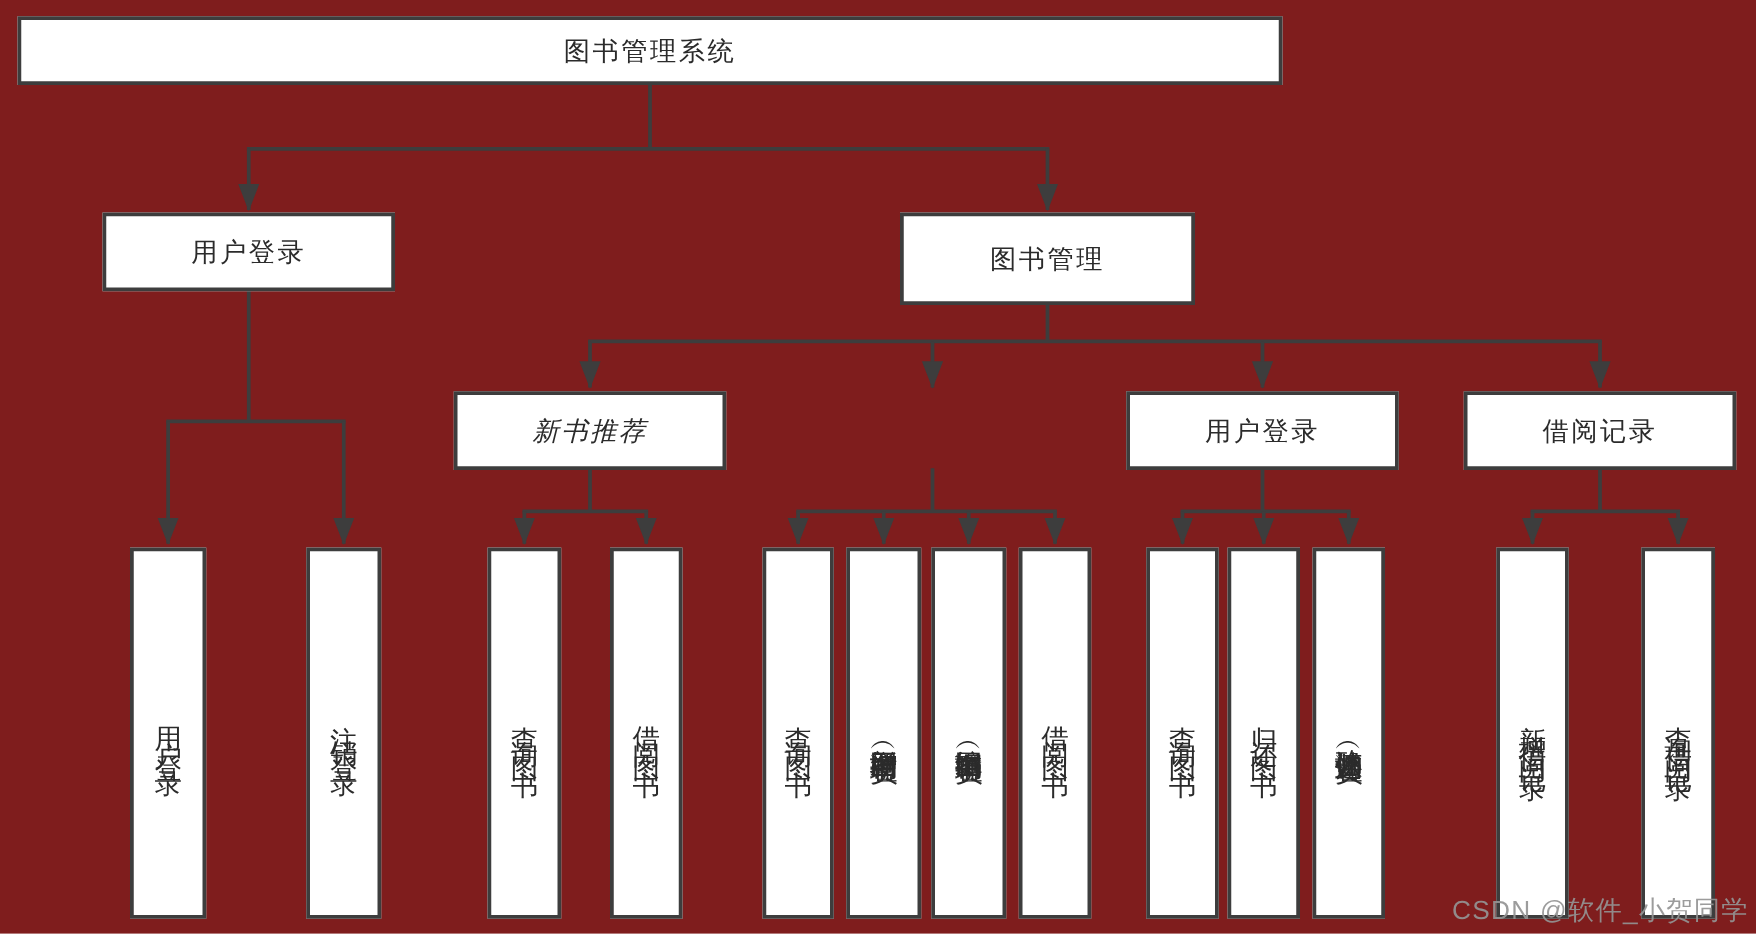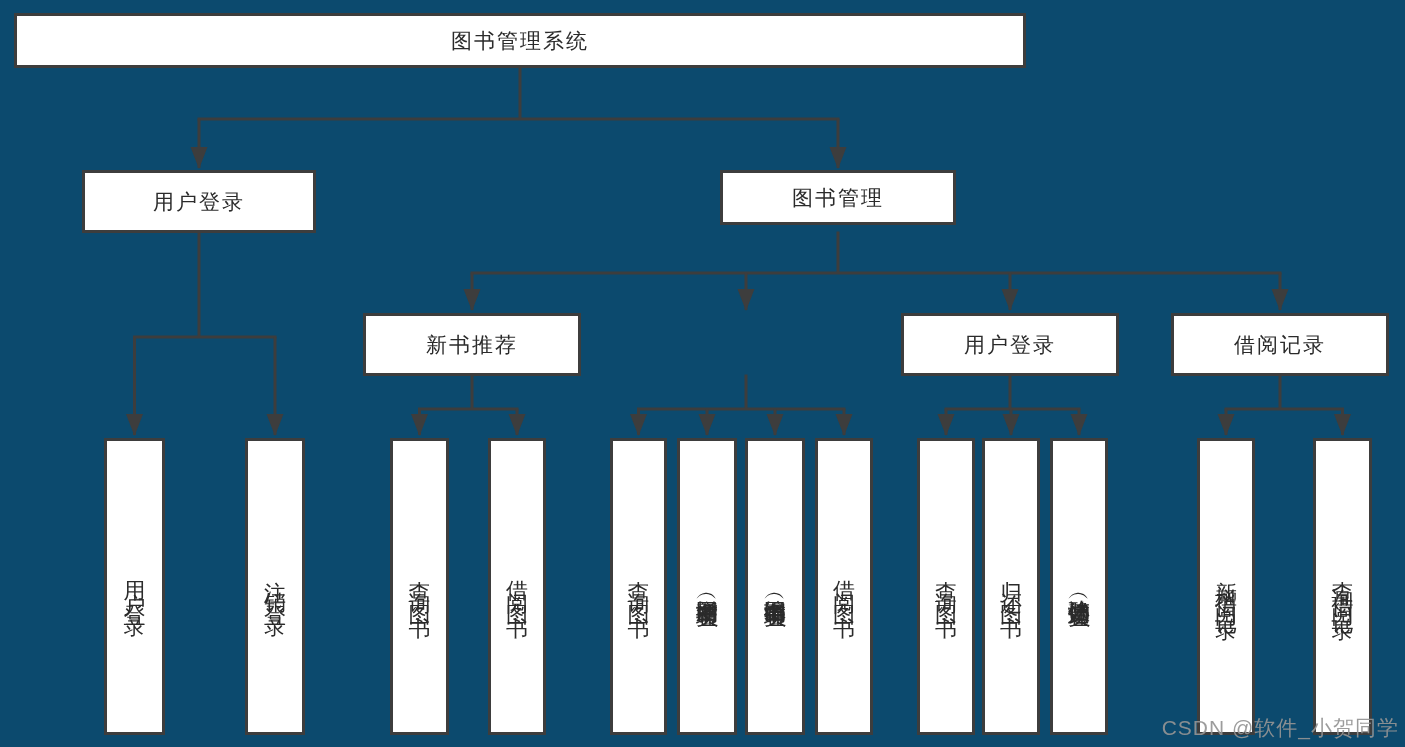--- a/index.html
+++ b/index.html
@@ -1,17 +1,17 @@
 <!DOCTYPE html>
 <html><head>
 <meta charset="utf-8">
 <style>
   html,body{margin:0;padding:0;background:#ffffff;}
   .canvas{
-    position:relative;width:1405px;height:747px;background:#0c4a6e;overflow:hidden;
+    position:relative;width:1405px;height:747px;background:#7f1d1d;overflow:hidden;
     font-family:"Liberation Sans","DejaVu Sans",sans-serif;
   }
   svg.connectors{position:absolute;left:0;top:0;width:1405px;height:747px;}
   .node{
     position:absolute;box-sizing:border-box;background:#ffffff;
     border:3px solid #3d3d3d;display:flex;align-items:center;justify-content:center;
     color:#2b2b2b;
   }
   .h-text{font-size:21px;letter-spacing:2px;white-space:nowrap;}
   .v-text{
@@ -73,25 +73,25 @@
     <path fill="none" stroke="#3d3d3d" stroke-width="3" marker-end="url(#arw)" d="M1342.5,409 L1342.5,435"></path>
   </svg>
 
   <div class="node" style="left:14px;top:13px;width:1012px;height:55px;">
     <span class="h-text">图书管理系统</span>
   </div>
 
   <div class="node" style="left:82px;top:170px;width:234px;height:63px;">
     <span class="h-text">用户登录</span>
   </div>
-  <div class="node" style="left:720px;top:170px;width:236px;height:55px;">
+  <div class="node" style="left:720px;top:170px;width:236px;height:74px;">
     <span class="h-text">图书管理</span>
   </div>
 
-  <div class="node" style="left:363px;top:313px;width:218px;height:63px;">
+  <div class="node" style="left:363px;top:313px;width:218px;height:63px;font-style:italic;">
     <span class="h-text">新书推荐</span>
   </div>
   <div class="node" style="left:901px;top:313px;width:218px;height:63px;">
     <span class="h-text">用户登录</span>
   </div>
   <div class="node" style="left:1171px;top:313px;width:218px;height:63px;">
     <span class="h-text">借阅记录</span>
   </div>
 
   <div class="node" style="left:104px;top:438px;width:61px;height:297px;">

